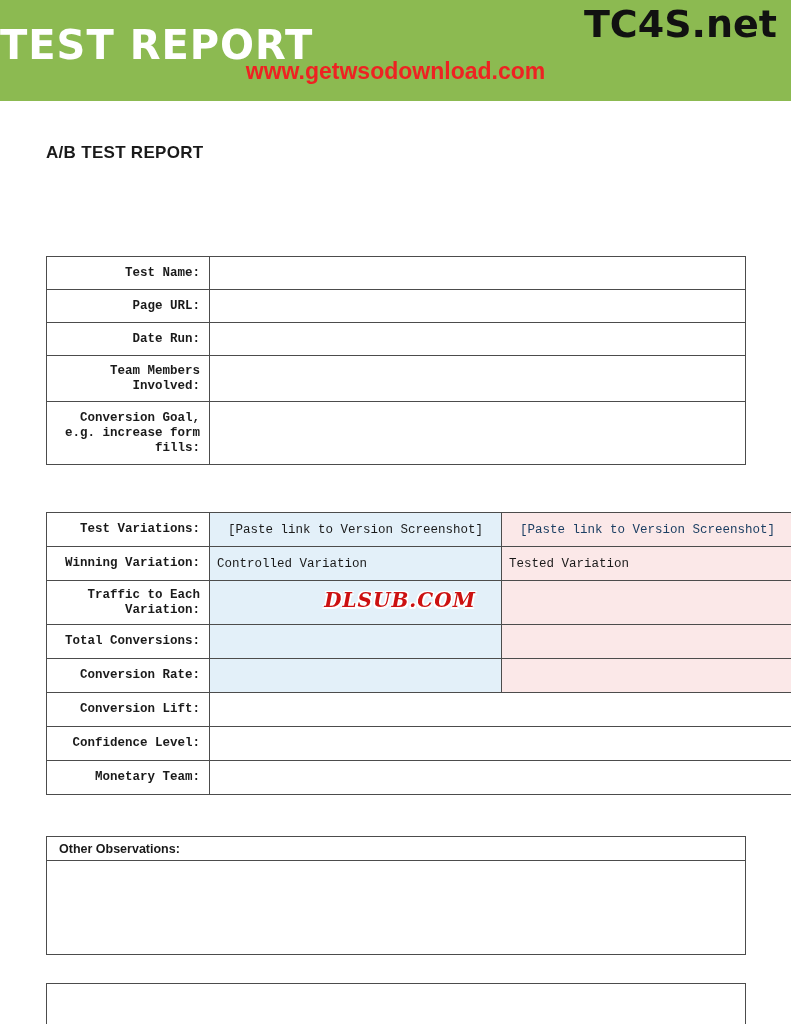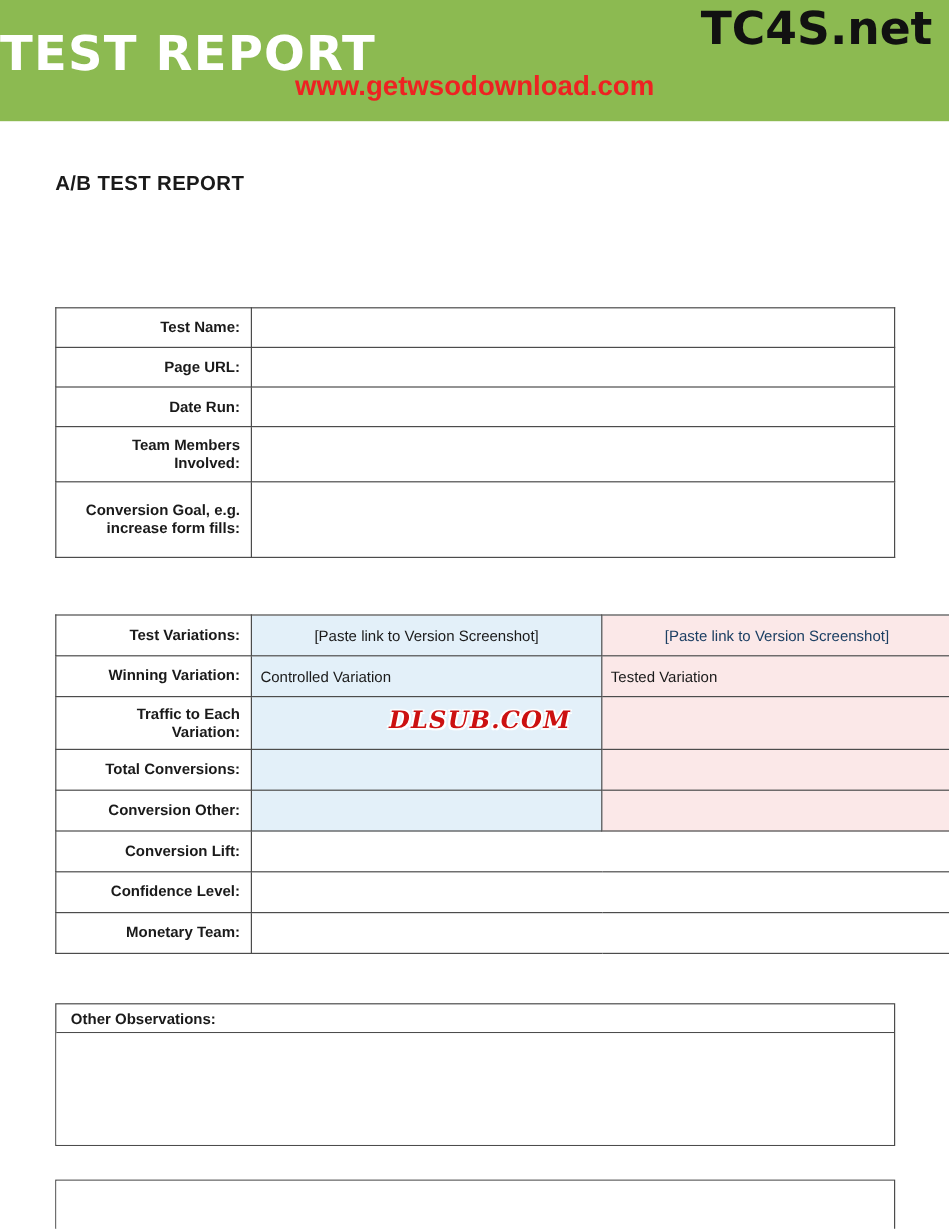--- a/index.html
+++ b/index.html
@@ -74,20 +74,21 @@
     font-weight: bold;
     font-size: 17px;
     color: #1a1a1a;
     letter-spacing: 0.3px;
     margin-top: 20px;
   }
 
   table.grid {
     border-collapse: collapse;
     table-layout: fixed;
+    font-family: Liberation Mono, monospace;
   }
   table.grid td {
     border: 1px solid #4c4c4c;
     vertical-align: middle;
     font-size: 12.5px;
     color: #1a1a1a;
     padding: 0 7px;
   }
   .lbl {
     width: 146px;
@@ -243,21 +244,21 @@
       <td class="lbl">Traffic to Each Variation:</td>
       <td class="col-a"></td>
       <td class="col-b"></td>
     </tr>
     <tr>
       <td class="lbl">Total Conversions:</td>
       <td class="col-a"></td>
       <td class="col-b"></td>
     </tr>
     <tr>
-      <td class="lbl">Conversion Other:</td>
+      <td class="lbl">Conversion Rate:</td>
       <td class="col-a"></td>
       <td class="col-b"></td>
     </tr>
     <tr>
       <td class="lbl">Conversion Lift:</td>
       <td class="val" colspan="2"></td>
     </tr>
     <tr>
       <td class="lbl">Confidence Level:</td>
       <td class="val" colspan="2"></td>

